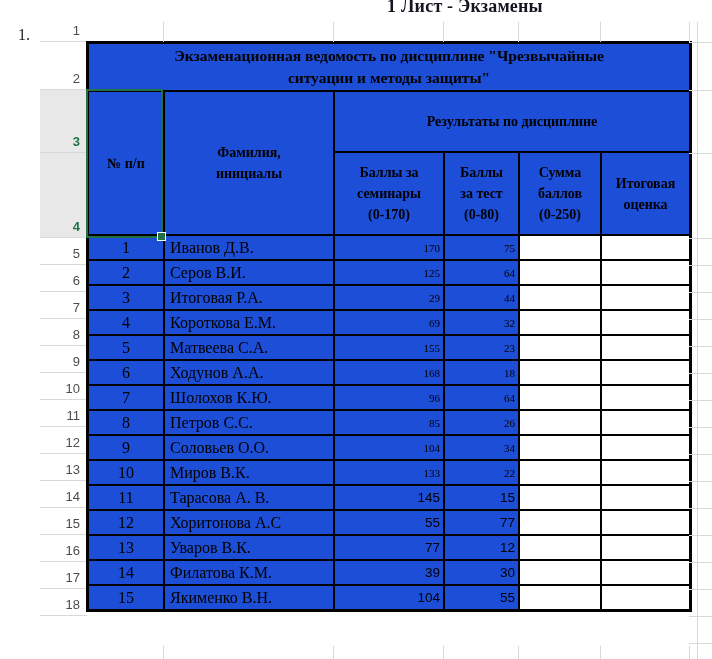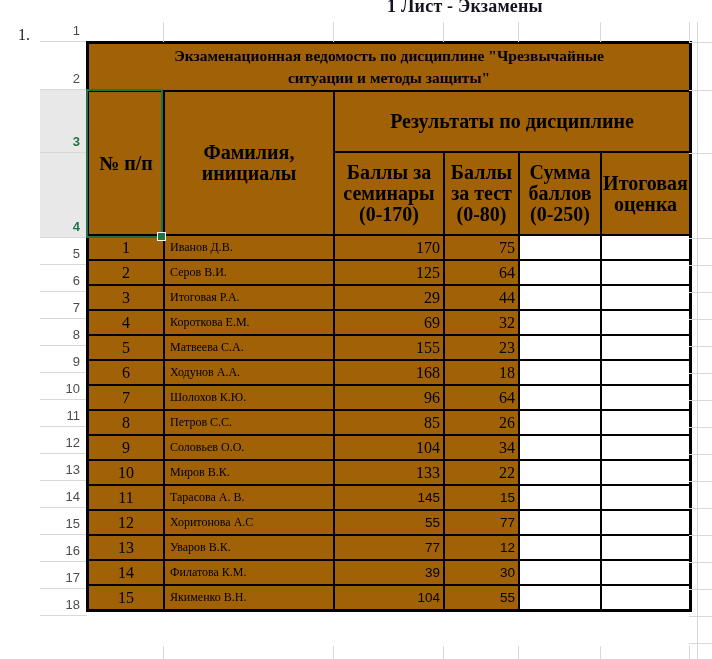--- a/index.html
+++ b/index.html
@@ -14,30 +14,30 @@
 
   
   .row-headers{position:absolute;left:40px;top:22px;width:47px;}
   .rh-cell{box-sizing:border-box;display:flex;align-items:flex-end;justify-content:flex-end;
     padding:0 7px 3px 0;border-bottom:1px solid #d8d8d8;
     font-family:"Liberation Sans", sans-serif;font-size:13px;color:#4c4c4c;background:#fff;}
   .rh-cell.sel{background:#e8e8e8;color:#217346;font-weight:bold;}
 
   
   .tbl-wrap{position:absolute;left:87px;top:42px;}
-  table{border-collapse:collapse;table-layout:fixed;width:602px;background:#a16207;
+  table{border-collapse:collapse;table-layout:fixed;width:602px;background:#1d4ed8;
         box-shadow:0 0 0 1px #000;}
   td{border:2px solid #000;box-sizing:border-box;overflow:hidden;}
   .tt{font-weight:bold;font-size:15.5px;text-align:center;vertical-align:middle;
       white-space:pre-line;line-height:22px;color:#000;}
-  .hc{font-weight:bold;font-size:20px;text-align:center;vertical-align:middle;
+  .hc{font-weight:bold;font-size:14px;text-align:center;vertical-align:middle;
       white-space:pre-line;line-height:21px;color:#000;}
   .c-num{text-align:center;font-size:16px;color:#000;}
-  .c-name{text-align:left;font-size:12px;padding-left:5px;color:#000;white-space:nowrap;}
-  .c-r{text-align:right;font-size:16px;padding-right:3px;color:#000;}
+  .c-name{text-align:left;font-size:16px;padding-left:5px;color:#000;white-space:nowrap;}
+  .c-r{text-align:right;font-size:11px;padding-right:3px;color:#000;}
   .c-r.alt{font-family:"Liberation Sans", sans-serif;font-size:13.5px;}
   .c-empty{background:#fff;}
 
   
   .sel-box{position:absolute;left:86px;top:89px;width:77px;height:149px;
     border:2px solid #217346;box-sizing:border-box;pointer-events:none;z-index:5;}
   .fill-handle{position:absolute;right:-5px;bottom:-5px;width:7px;height:7px;
     background:#217346;border:1px solid #fff;pointer-events:auto;}
 
   

